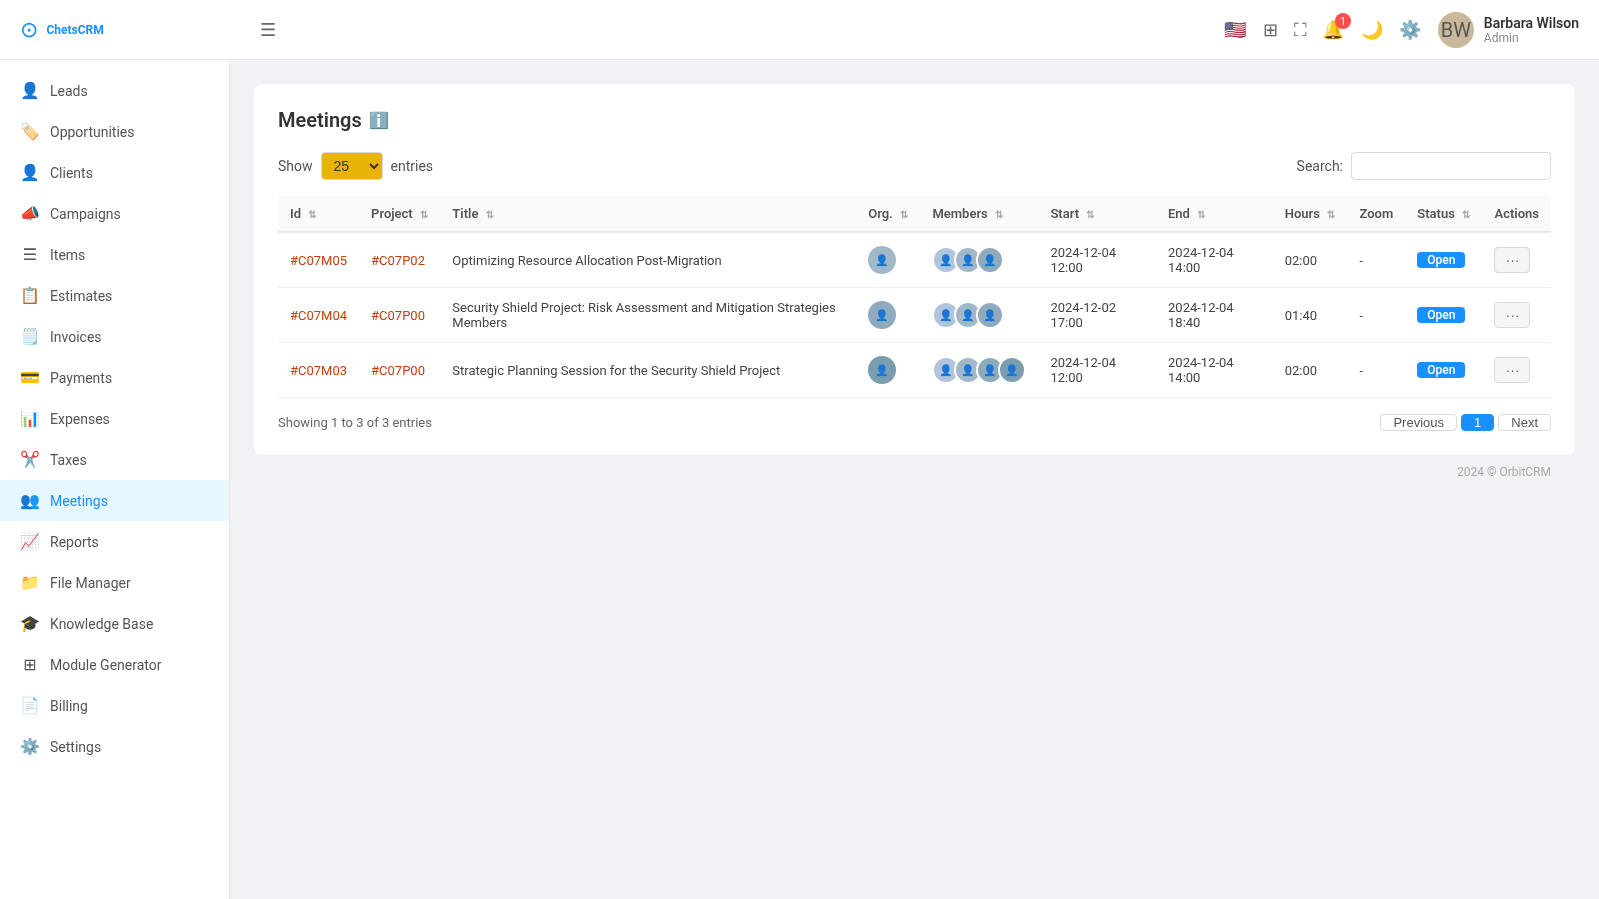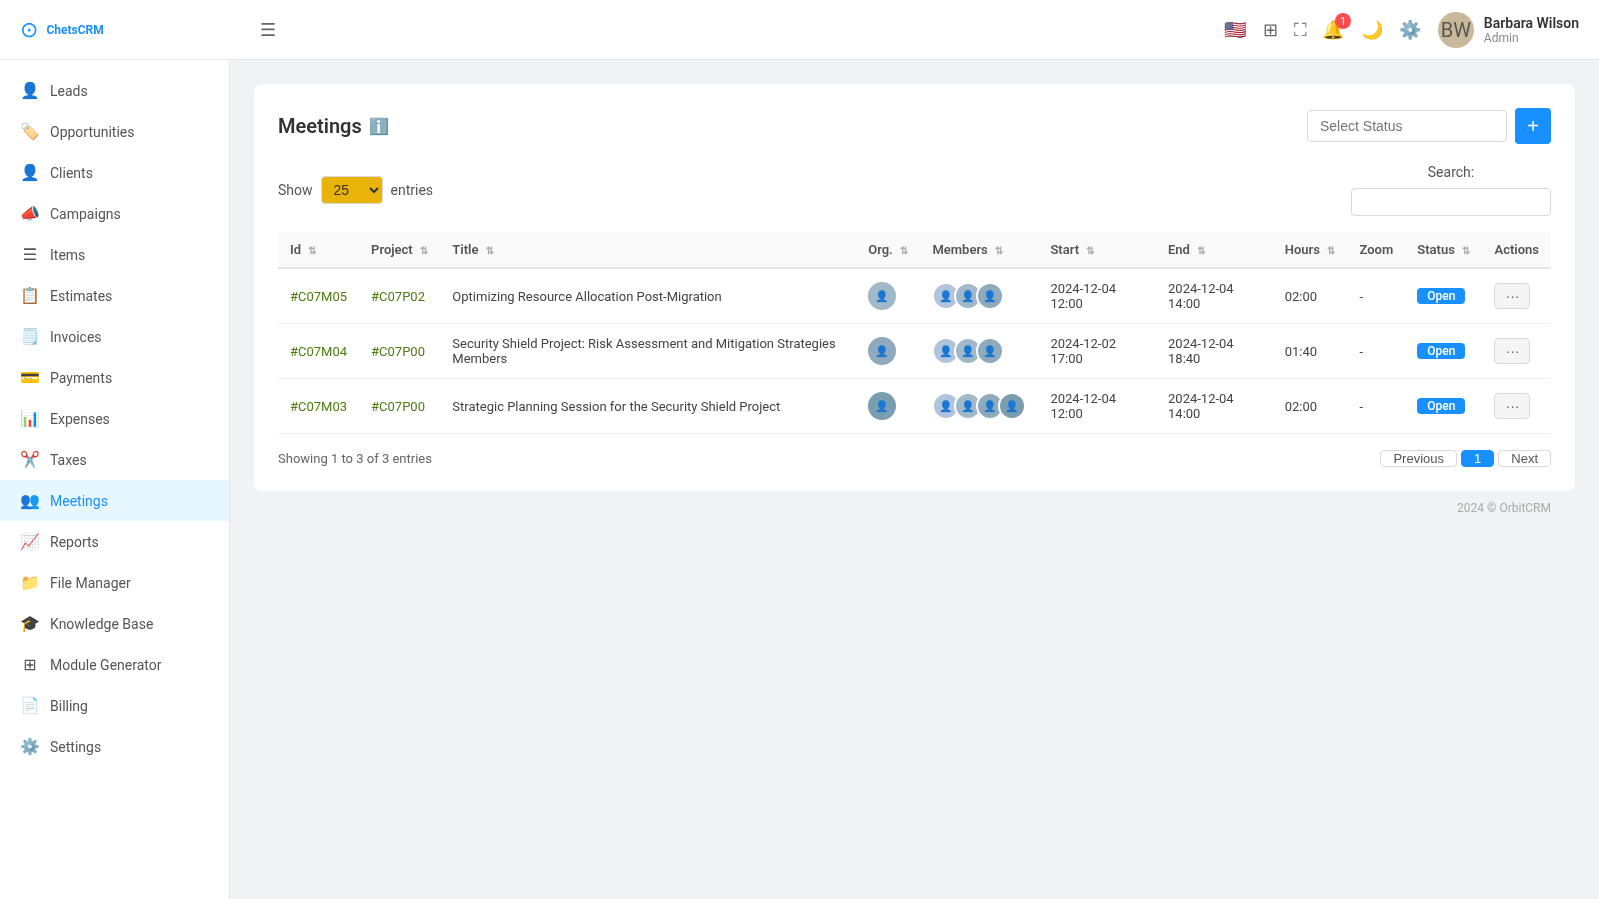--- a/index.html
+++ b/index.html
@@ -40,30 +40,30 @@
     .page-title { font-size: 20px; font-weight: 600; color: #333; }
     .info-icon { color: #1890ff; font-size: 16px; cursor: pointer; }
     .header-right { display: flex; align-items: center; gap: 8px; }
     .select-status { border: 1px solid #d9d9d9; border-radius: 4px; padding: 7px 12px; font-size: 14px; color: #aaa; background: #fff; width: 200px; outline: none; }
     .add-btn { background: #1890ff; color: white; border: none; border-radius: 4px; width: 36px; height: 36px; font-size: 20px; cursor: pointer; display: flex; align-items: center; justify-content: center; }
 
     
     .table-controls { display: flex; justify-content: space-between; margin-bottom: 16px; }
     .show-entries { display: flex; align-items: center; gap: 8px; color: #555; }
     .entries-select { border: 1px solid #d9d9d9; border-radius: 4px; padding: 4px 8px; font-size: 14px; color: #333; background: #eab308; }
-    .search-wrap { display: flex; align-items: center; gap: 8px; flex-direction: column; }
+    .search-wrap { display: flex; align-items: center; gap: 8px; }
     .search-label { color: #555; }
     .search-input { border: 1px solid #d9d9d9; border-radius: 4px; padding: 5px 10px; font-size: 14px; width: 200px; outline: none; }
 
     
     .data-table { width: 100%; border-collapse: collapse; font-size: 13px; }
     .data-table th { padding: 10px 12px; text-align: left; background: #fafafa; border-bottom: 2px solid #e8e8e8; color: #555; font-weight: 600; white-space: nowrap; }
     .data-table th .sort-icon { font-size: 10px; color: #aaa; margin-left: 4px; }
     .data-table td { padding: 12px 12px; border-bottom: 1px solid #f0f0f0; color: #444; vertical-align: middle; }
-    .link-blue { color: #4d7c0f; text-decoration: none; cursor: pointer; }
+    .link-blue { color: #c2410c; text-decoration: none; cursor: pointer; }
 
     
     .members-group { display: flex; align-items: center; }
     .member-avatar { width: 28px; height: 28px; border-radius: 50%; background: #ccc; border: 2px solid #fff; margin-left: -6px; overflow: hidden; display: flex; align-items: center; justify-content: center; font-size: 11px; color: #555; }
     .member-avatar:first-child { margin-left: 0; }
     .org-avatar { width: 28px; height: 28px; border-radius: 50%; background: #ccc; display: flex; align-items: center; justify-content: center; font-size: 11px; color: #555; overflow: hidden; }
 
     
     .status-badge { background: #1890ff; color: white; border-radius: 4px; padding: 1px 10px; font-size: 12px; font-weight: 500; display: inline-block; }
 
@@ -191,24 +191,20 @@
   </div>
 
   <div class="main">
     <div class="page-card">
 
       <div class="page-header">
         <div class="page-title-wrap">
           <span class="page-title">Meetings</span>
           <span class="info-icon">ℹ️</span>
         </div>
-        <div class="header-right">
-          <input class="select-status" type="text" placeholder="Select Status" style="">
-          <button class="add-btn">+</button>
-        </div>
       </div>
 
       <div class="table-controls">
         <div class="show-entries">
           <span>Show</span>
           <select class="entries-select">
             <option>25</option>
             <option>10</option>
             <option>50</option>
             <option>100</option>

